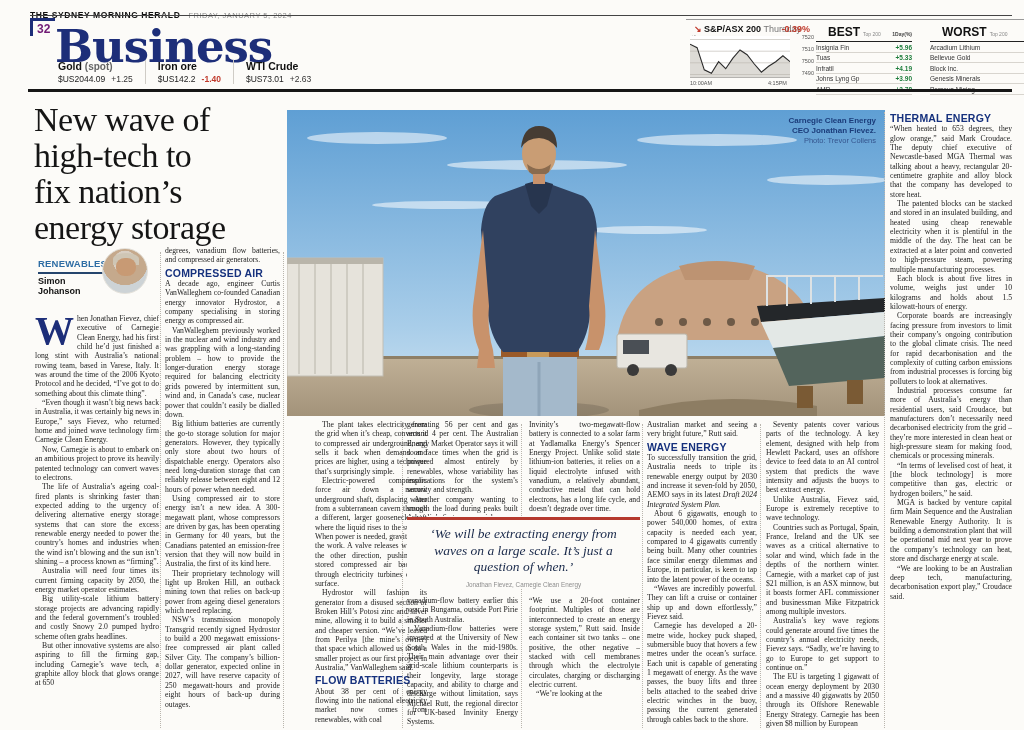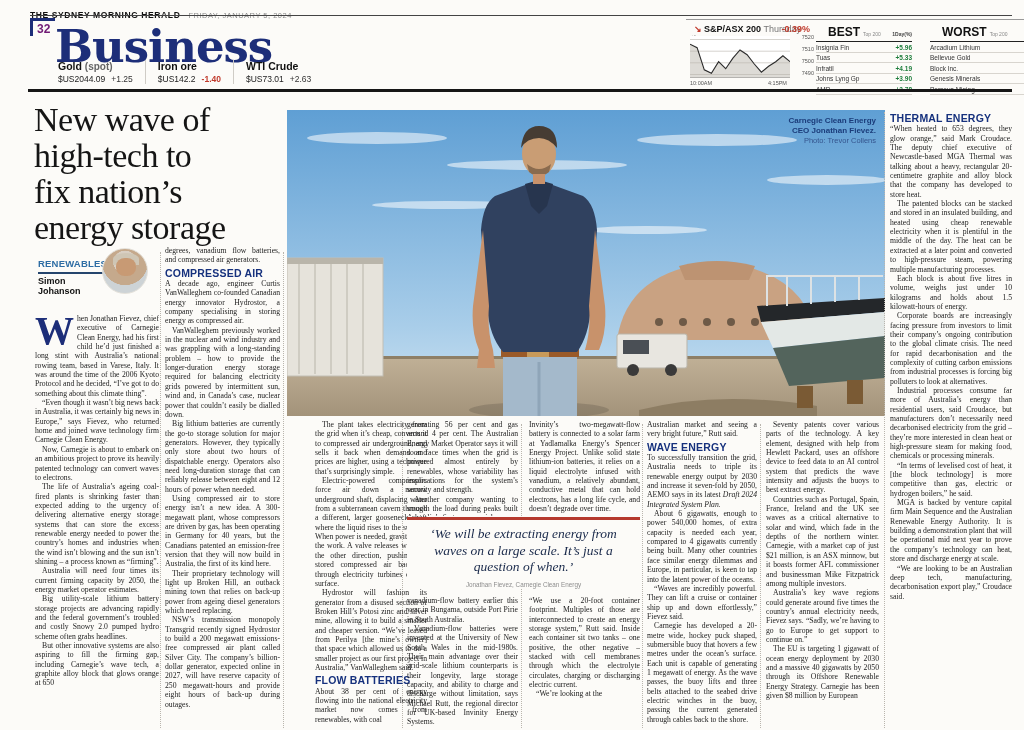--- a/index.html
+++ b/index.html
@@ -369,20 +369,21 @@
     <p class="ni">Australian market and seeing a very bright future,” Rutt said.</p>
     <div class="subhead">WAVE ENERGY</div>
     <p class="ni"><span>To successfully transition the grid, Australia needs to triple its renewable energy output by 2030 and increase it seven-fold by 2050, AEMO says in its latest </span><span class="ital">Draft 2024 Integrated System Plan.</span></p>
     <p>About 6 gigawatts, enough to power 540,000 homes, of extra capacity is needed each year, compared to 4 gigawatts currently being built. Many other countries face similar energy dilemmas and Europe, in particular, is keen to tap into the latent power of the oceans.</p>
     <p>“Waves are incredibly powerful. They can lift a cruise or container ship up and down effortlessly,” Fievez said.</p>
     <p>Carnegie has developed a 20-metre wide, hockey puck shaped, submersible buoy that hovers a few metres under the ocean’s surface. Each unit is capable of generating 1 megawatt of energy. As the wave passes, the buoy lifts and three belts attached to the seabed drive electric winches in the buoy, passing the current generated through cables back to the shore.</p>
   </div>
 
   <div class="bodycol" style="left:766px; top:420px; width:113px; height:308px;">
     <p>Seventy patents cover various parts of the technology. A key element, designed with help from Hewlett Packard, uses an offshore device to feed data to an AI control system that predicts the wave intensity and adjusts the buoys to best extract energy.</p>
+    <p>Unlike Australia, Fievez said, Europe is extremely receptive to wave technology.</p>
     <p>Countries such as Portugal, Spain, France, Ireland and the UK see waves as a critical alternative to solar and wind, which fade in the depths of the northern winter. Carnegie, with a market cap of just $21 million, is an ASX minnow, but it boasts former AFL commissioner and businessman Mike Fitzpatrick among multiple investors.</p>
     <p>Australia’s key wave regions could generate around five times the country’s annual electricity needs, Fievez says. “Sadly, we’re having to go to Europe to get support to continue on.”</p>
     <p>The EU is targeting 1 gigawatt of ocean energy deployment by 2030 and a massive 40 gigawatts by 2050 through its Offshore Renewable Energy Strategy. Carnegie has been given $8 million by European</p>
   </div>
 
   <div class="bodycol" style="left:890px; top:110px; width:122px; height:618px;">
     <div class="subhead">THERMAL ENERGY</div>
     <p class="ni">“When heated to 653 degrees, they glow orange,” said Mark Croudace. The deputy chief executive of Newcastle-based MGA Thermal was talking about a heavy, rectangular 20-centimetre graphite and alloy block that the company has developed to store heat.</p>
     <p>The patented blocks can be stacked and stored in an insulated building, and heated using cheap renewable electricity when it is plentiful in the middle of the day. The heat can be extracted at a later point and converted to high-pressure steam, powering multiple manufacturing processes.</p>
     <p>Each block is about five litres in volume, weighs just under 10 kilograms and holds about 1.5 kilowatt-hours of energy.</p>

